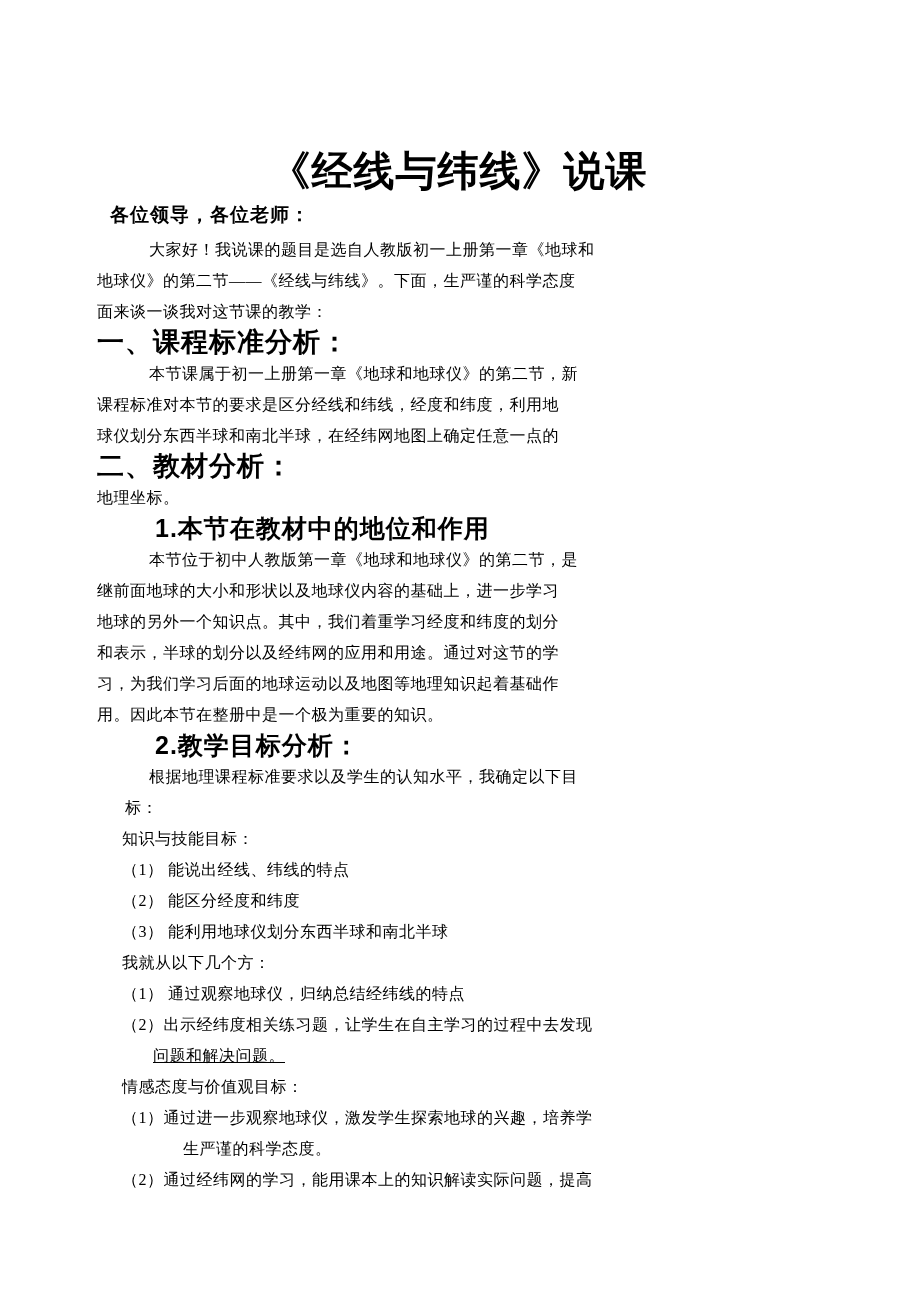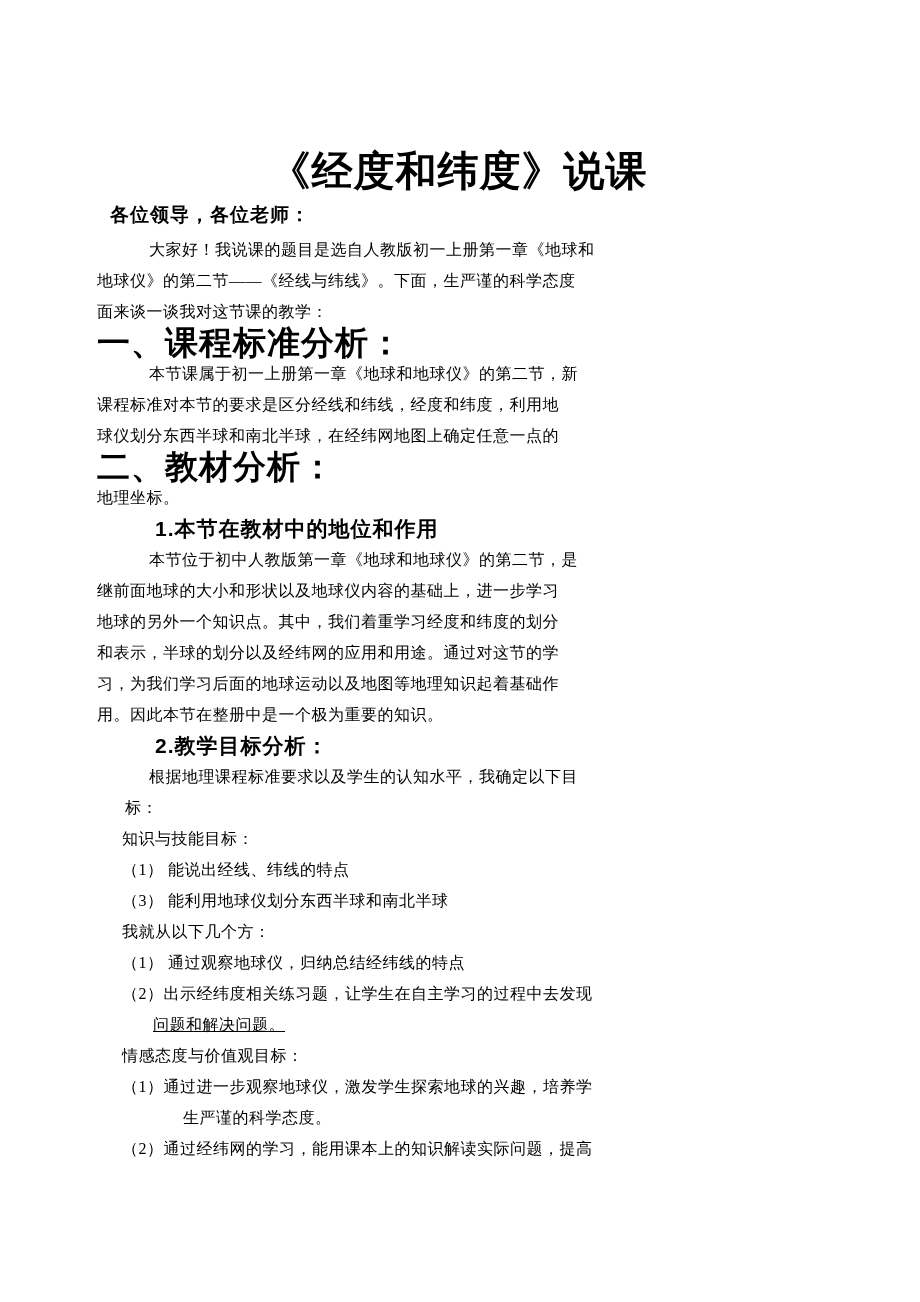--- a/index.html
+++ b/index.html
@@ -36,44 +36,44 @@
     font-family: "Liberation Sans", "DejaVu Sans", sans-serif;
     font-weight: bold;
     font-size: 19px;
     line-height: 38px;
     letter-spacing: 1px;
     margin-left: 13px;
   }
   .l-h1 {
     font-family: "Liberation Sans", "DejaVu Sans", sans-serif;
     font-weight: bold;
-    font-size: 33px;
+    font-size: 27px;
     line-height: 31px;
     letter-spacing: 1px;
   }
   .l-h2 {
     font-family: "Liberation Sans", "DejaVu Sans", sans-serif;
     font-weight: bold;
-    font-size: 21px;
+    font-size: 25px;
     line-height: 31px;
     letter-spacing: 1px;
     margin-left: 58px;
   }
   .l-body-first { margin-left: 52px; }  
   .l-cont1      { margin-left: 28px; }  
   .l-list       { margin-left: 25px; }  
   .l-cont2      { margin-left: 56px; text-decoration: underline; }  
   .l-cont3      { margin-left: 86px; }  
 </style>
 </head>
 <body style="background: rgb(255, 255, 255);">
 
 <div class="page" style="color: rgb(0, 0, 0);">
   <div class="content">
-      <div class="ln l-title">《经度和纬度》说课</div>
+      <div class="ln l-title">《经线与纬线》说课</div>
       <div class="ln l-salute">各位领导，各位老师：</div>
       <div class="ln l-body-first">大家好！我说课的题目是选自人教版初一上册第一章《地球和</div>
       <div class="ln l-body">地球仪》的第二节——《经线与纬线》。下面，生严谨的科学态度</div>
       <div class="ln l-body">面来谈一谈我对这节课的教学：</div>
       <div class="ln l-h1">一、课程标准分析：</div>
       <div class="ln l-body-first">本节课属于初一上册第一章《地球和地球仪》的第二节，新</div>
       <div class="ln l-body">课程标准对本节的要求是区分经线和纬线，经度和纬度，利用地</div>
       <div class="ln l-body">球仪划分东西半球和南北半球，在经纬网地图上确定任意一点的</div>
       <div class="ln l-h1">二、教材分析：</div>
       <div class="ln l-body">地理坐标。</div>
@@ -82,20 +82,21 @@
       <div class="ln l-body">继前面地球的大小和形状以及地球仪内容的基础上，进一步学习</div>
       <div class="ln l-body">地球的另外一个知识点。其中，我们着重学习经度和纬度的划分</div>
       <div class="ln l-body">和表示，半球的划分以及经纬网的应用和用途。通过对这节的学</div>
       <div class="ln l-body">习，为我们学习后面的地球运动以及地图等地理知识起着基础作</div>
       <div class="ln l-body">用。因此本节在整册中是一个极为重要的知识。</div>
       <div class="ln l-h2">2.教学目标分析：</div>
       <div class="ln l-body-first">根据地理课程标准要求以及学生的认知水平，我确定以下目</div>
       <div class="ln l-cont1">标：</div>
       <div class="ln l-list">知识与技能目标：</div>
       <div class="ln l-list">（1） 能说出经线、纬线的特点</div>
+      <div class="ln l-list">（2） 能区分经度和纬度</div>
       <div class="ln l-list">（3） 能利用地球仪划分东西半球和南北半球</div>
       <div class="ln l-list">我就从以下几个方：</div>
       <div class="ln l-list">（1） 通过观察地球仪，归纳总结经纬线的特点</div>
       <div class="ln l-list">（2）出示经纬度相关练习题，让学生在自主学习的过程中去发现</div>
       <div class="ln l-cont2">问题和解决问题。</div>
       <div class="ln l-list">情感态度与价值观目标：</div>
       <div class="ln l-list">（1）通过进一步观察地球仪，激发学生探索地球的兴趣，培养学</div>
       <div class="ln l-cont3">生严谨的科学态度。</div>
       <div class="ln l-list">（2）通过经纬网的学习，能用课本上的知识解读实际问题，提高</div>
     </div>

